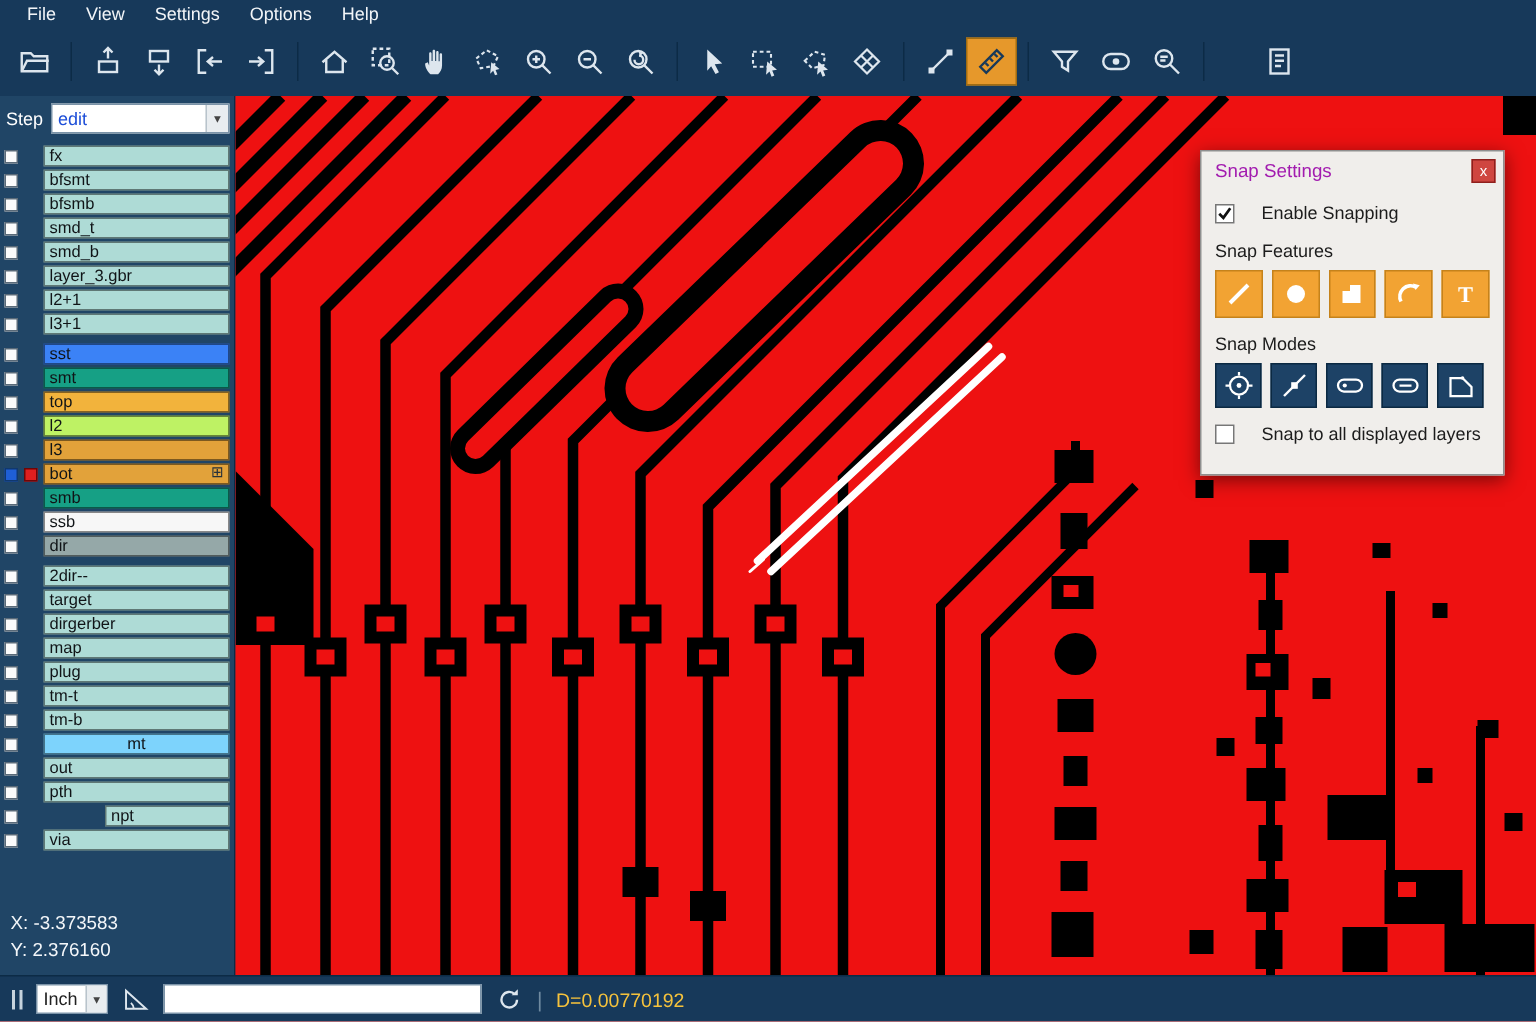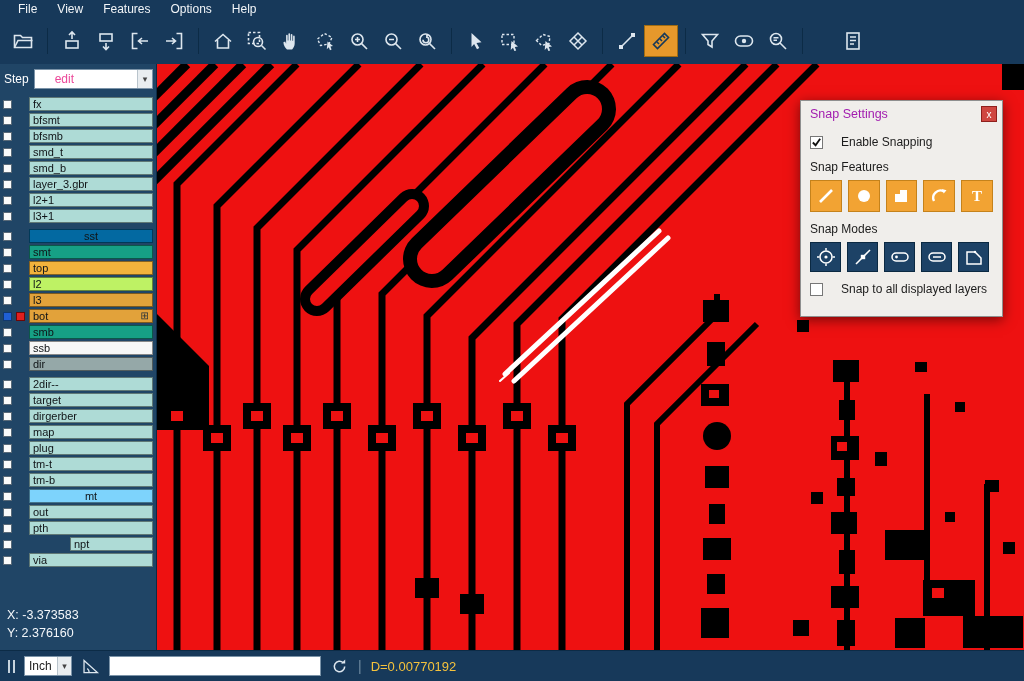--- a/index.html
+++ b/index.html
@@ -21,21 +21,21 @@
   .tspace { width:26px; }
 
   
   .main { display:flex; height:586px; }
 
   
   .left-panel { width:157px; background:#204566; position:relative; border-right:1px solid #0c2b46; flex:none; }
   .step-row { height:30px; display:flex; align-items:center; padding:0 3px 0 4px; gap:5px; }
   .step-label { color:#fff; font-size:12px; }
   .combo { flex:1; height:20px; background:#fff; border:1px solid #7b93a8; display:flex; align-items:center; }
-  .combo .val { flex:1; font-size:12px; color:#ec4899; padding-left:20px; }
+  .combo .val { flex:1; font-size:12px; color:#1d4ed8; padding-left:4px; }
   .combo .chev { width:15px; height:100%; border-left:1px solid #b9c4cc; background:#e9edf0; color:#444;
                  font-size:9px; display:flex; align-items:center; justify-content:center; }
 
   .layer-list { margin-top:2px; }
   .layer-row { height:16px; display:flex; align-items:center; }
   .layer-row.gap-after { margin-bottom:4px; }
   .layer-cb { width:9px; height:9px; margin-left:3px; background:#fbfbfb; border:1px solid #5a6a78; flex:none; }
   .layer-cb.checked { background:#1f5fd6; border-color:#10386e; }
   .layer-ind { width:9px; height:9px; margin-left:4px; border:1px solid transparent; flex:none; }
   .layer-ind.active { background:#e01f1f; border-color:#6e0606; }
@@ -83,21 +83,21 @@
   .dist { font-size:13px; color:#f5c23c; }
 </style>
 </head>
 <body>
 
 <div class="app">
 
   <div class="menubar">
     <span class="menu-item">File</span>
     <span class="menu-item">View</span>
-    <span class="menu-item">Features</span>
+    <span class="menu-item">Settings</span>
     <span class="menu-item">Options</span>
     <span class="menu-item">Help</span>
   </div>
 
   <div class="toolbar">
     <div class="tbtn">
       <svg width="22" height="22" viewBox="0 0 22 22" fill="none" stroke="currentColor" stroke-width="1.6">
           <path d="M2.5 5.5h6l2 2h9v10h-17z"></path>
           <path d="M2.5 17.5L6 10.5h14.5"></path>
         </svg>
@@ -301,21 +301,21 @@
           <div class="layer-row gap-after">
             <span class="layer-cb"></span>
             <span class="layer-ind"></span>
             <span class="layer-bar" style="background: rgb(174, 219, 214);">
               <span>l3+1</span>
             </span>
           </div>
           <div class="layer-row">
             <span class="layer-cb"></span>
             <span class="layer-ind"></span>
-            <span class="layer-bar" style="background: #0369a1; justify-content: center;">
+            <span class="layer-bar" style="background: #3b82f6;">
               <span>sst</span>
             </span>
           </div>
           <div class="layer-row">
             <span class="layer-cb"></span>
             <span class="layer-ind"></span>
             <span class="layer-bar" style="background: rgb(22, 160, 133);">
               <span>smt</span>
             </span>
           </div>

